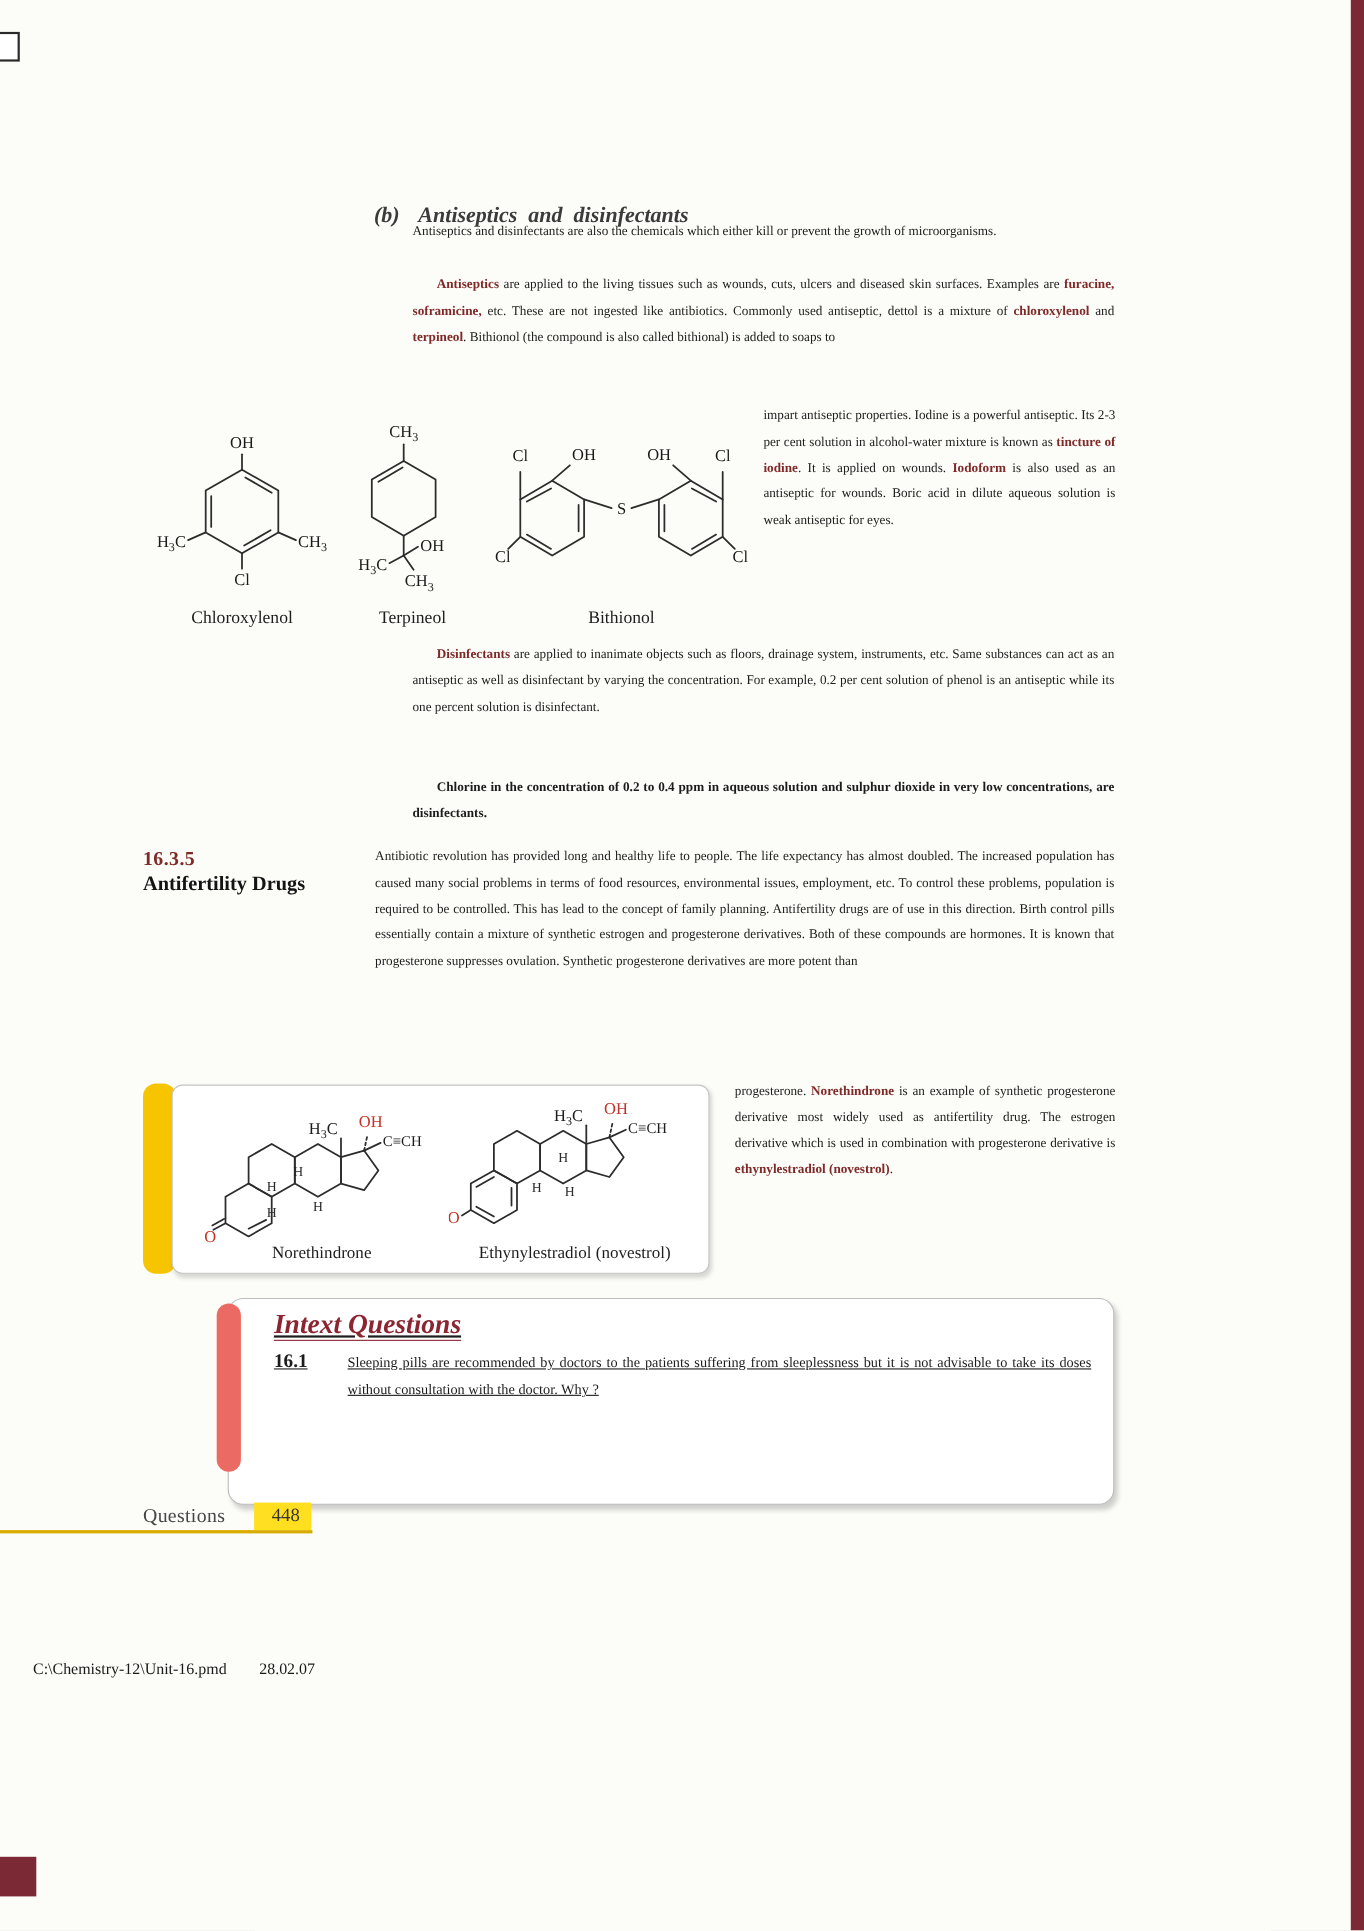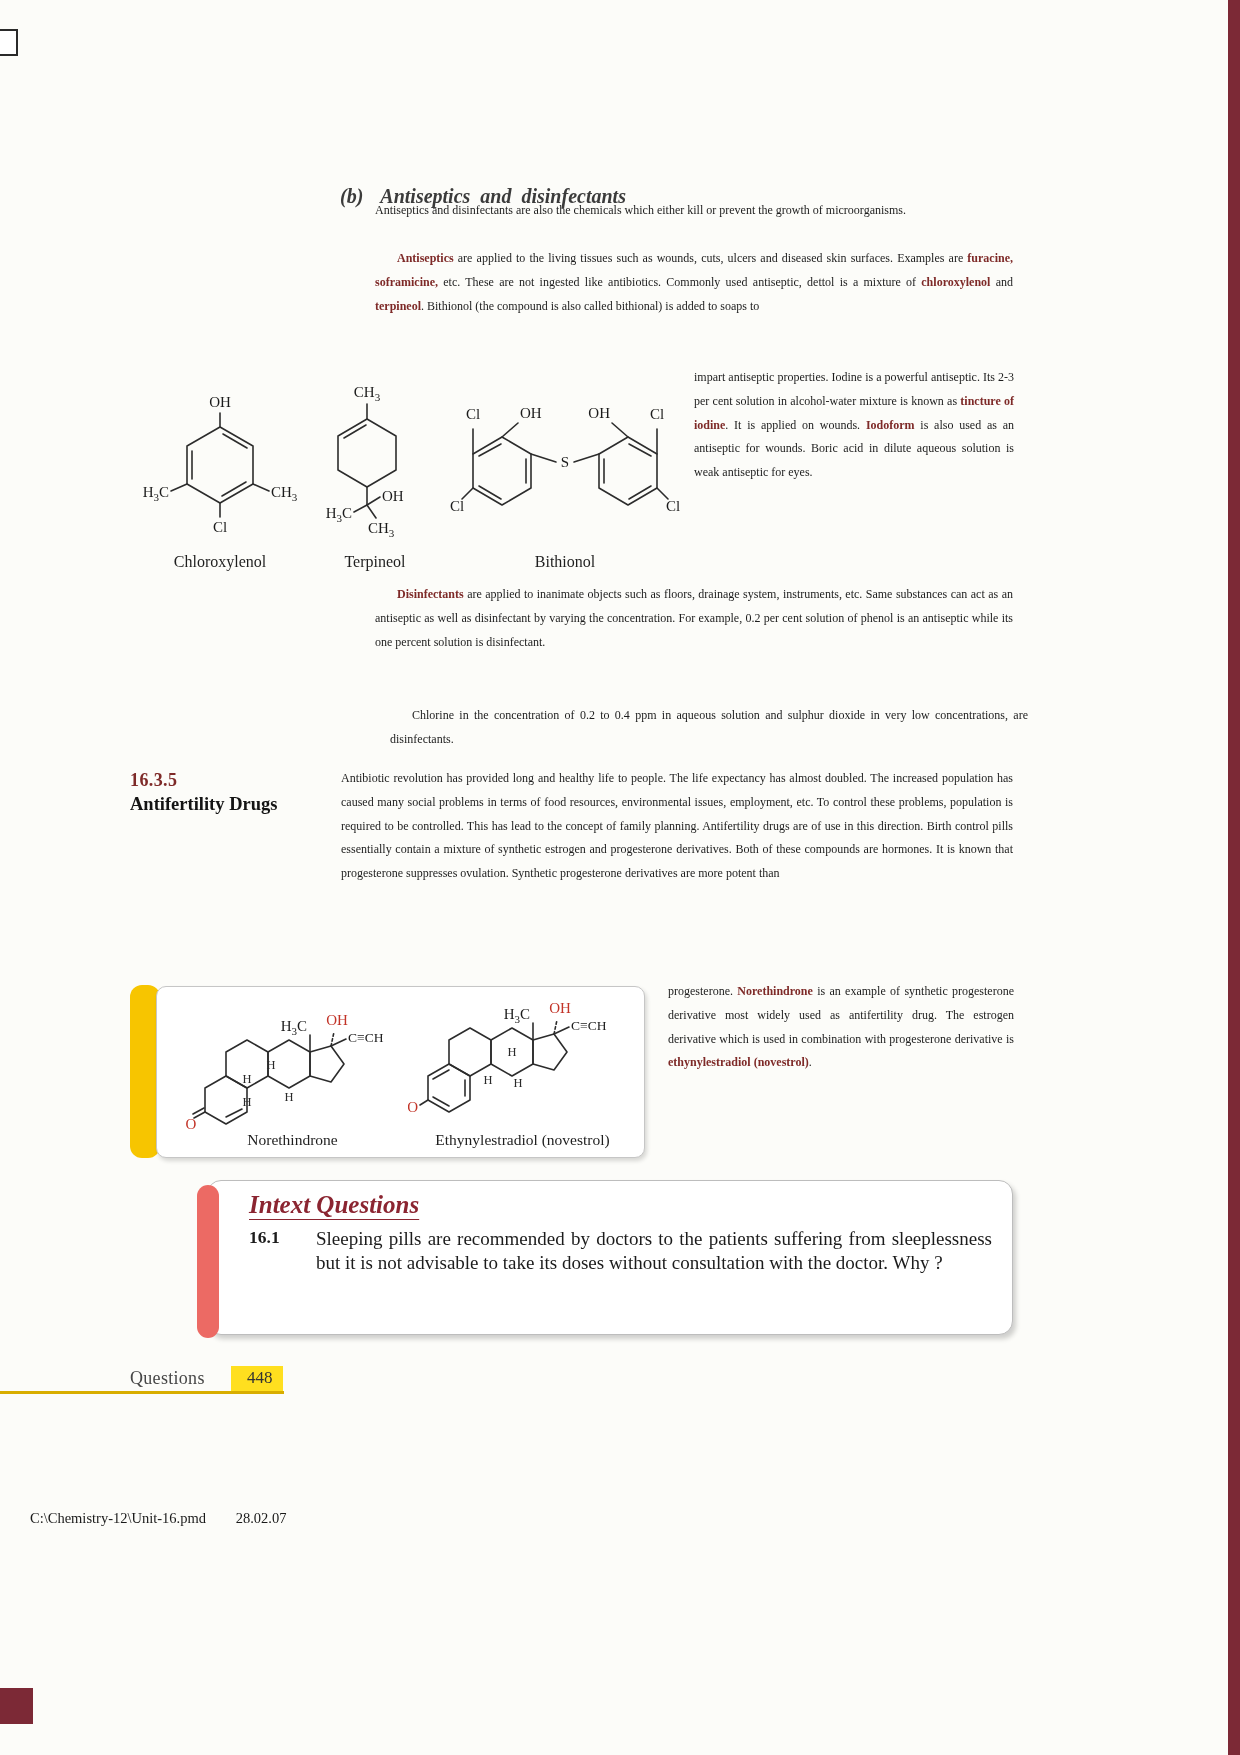--- a/index.html
+++ b/index.html
@@ -27,21 +27,21 @@
   .strip{background:var(--strip,#7c2936);}
   .yellow-bar{background:var(--yellowbar,#f7c500);border-radius:12px;}
   .white-box{background:#ffffff;border:1.5px solid #c6c6c6;border-radius:10px;box-shadow:2px 3px 4px rgba(0,0,0,.15);}
   .intext-box{background:#ffffff;border:1.5px solid #bdbdbd;border-radius:14px;box-shadow:3px 4px 5px rgba(0,0,0,.18);
               padding:10px 16px 0 41px;}
   .pink-bar{position:absolute;left:-11px;top:4px;width:22px;height:153px;border-radius:11px;background:var(--pinkbar,#ec6a64);}
   .intext-head{font-size:25px;font-style:italic;font-weight:bold;color:#8b2531;
                text-decoration:underline;text-decoration-thickness:1px;text-underline-offset:6px;}
   .q-row{display:flex;margin-top:8px;}
   .q-num{width:67px;flex:0 0 67px;font-weight:bold;font-size:17.5px;}
-  .q-text{flex:1;font-size:19px;line-height:24px;text-align:justify;padding-right:4px;}
+  .q-text{flex:1;font-size:13px;line-height:24px;text-align:justify;padding-right:4px;}
   .footer-chem{font-size:18px;color:#474747;letter-spacing:.3px;}
   .badge{background:var(--pagebadge,#ffdf1f);padding:2px 10px 3px;font-size:17px;color:#333;}
   .gold-rule{background:var(--goldrule,#d8ad00);}
   .filepath{font-size:14.5px;color:#191919;}
 </style>
 </head>
 <body>
 
 <div class="page">
 
@@ -116,21 +116,21 @@
       <text x="17" y="122" text-anchor="middle"><tspan>C</tspan><tspan>l</tspan></text>
       <text x="233" y="122" text-anchor="middle"><tspan>C</tspan><tspan>l</tspan></text>
     </svg>
     <div class="cap" style="left:312px;top:170px;width:250px;">Bithionol</div>
   </div>
 
   <div class="abs body-text jt" style="left:694px;top:366px;width:320px;"><span>impart antiseptic properties. Iodine is a powerful antiseptic. Its 2-3 per cent solution in alcohol-water mixture is known as </span><span style="font-weight: bold; color: rgb(126, 42, 40);">tincture of iodine</span><span>. It is applied on wounds. </span><span style="font-weight: bold; color: rgb(126, 42, 40);">Iodoform</span><span> is also used as an antiseptic for wounds. Boric acid in dilute aqueous solution is weak antiseptic for eyes.</span></div>
 
   <div class="abs body-text jt ind" style="left:375px;top:583px;width:638px;"><span style="font-weight: bold; color: rgb(126, 42, 40);">Disinfectants</span><span> are applied to inanimate objects such as floors, drainage system, instruments, etc. Same substances can act as an antiseptic as well as disinfectant by varying the concentration. For example, 0.2 per cent solution of phenol is an antiseptic while its one percent solution is disinfectant.</span></div>
 
-  <div class="abs body-text jt ind" style="left:390px;top:704px;width:638px;">Chlorine in the concentration of 0.2 to 0.4 ppm in aqueous solution and sulphur dioxide in very low concentrations, are disinfectants.</div>
+  <div class="abs body-text jt ind" style="left:375px;top:704px;width:638px;font-weight:bold;">Chlorine in the concentration of 0.2 to 0.4 ppm in aqueous solution and sulphur dioxide in very low concentrations, are disinfectants.</div>
 
   <div class="abs" style="left:130px;top:770px;width:205px;">
     <div class="side-num">16.3.5</div>
     <div class="side-title">Antifertility Drugs</div>
   </div>
 
   <div class="abs body-text jt" style="left:341px;top:767px;width:672px;">Antibiotic revolution has provided long and healthy life to people. The life expectancy has almost doubled. The increased population has caused many social problems in terms of food resources, environmental issues, employment, etc. To control these problems, population is required to be controlled. This has lead to the concept of family planning. Antifertility drugs are of use in this direction. Birth control pills essentially contain a mixture of synthetic estrogen and progesterone derivatives. Both of these compounds are hormones. It is known that progesterone suppresses ovulation. Synthetic progesterone derivatives are more potent than</div>
 
   <div class="abs" style="left:130px;top:985px;width:515px;height:175px;">
     <div class="abs yellow-bar" style="left:0;top:0;width:30px;height:173px;"></div>
@@ -176,21 +176,21 @@
       <text class="eth" x="163" y="31" text-anchor="start"><tspan>C</tspan><tspan>≡</tspan><tspan>C</tspan><tspan>H</tspan></text>
       <text class="hsm" x="104" y="57" text-anchor="middle"><tspan>H</tspan></text>
       <text class="hsm" x="80" y="85" text-anchor="middle"><tspan>H</tspan></text>
       <text class="hsm" x="110" y="88" text-anchor="middle"><tspan>H</tspan></text>
     </svg>
     <div class="cap2" style="left:275px;top:146px;width:235px;">Ethynylestradiol (novestrol)</div>
   </div>
 
   <div class="abs body-text jt" style="left:668px;top:980px;width:346px;"><span>progesterone. </span><span style="font-weight: bold; color: rgb(126, 42, 40);">Norethindrone</span><span> is an example of synthetic progesterone derivative most widely used as antifertility drug. The estrogen derivative which is used in combination with progesterone derivative is </span><span style="font-weight: bold; color: rgb(126, 42, 40);">ethynylestradiol (novestrol)</span><span>.</span></div>
 
-  <div class="abs intext-box" style="left:207px;top:1180px;width:806px;height:155px;">
+  <div class="abs intext-box" style="left:207px;top:1180px;width:806px;height:188px;text-decoration:underline;">
     <div class="pink-bar"></div>
     <div class="intext-head">Intext Questions</div>
     <div class="q-row">
       <div class="q-num">16.1</div>
       <div class="q-text">Sleeping pills are recommended by doctors to the patients suffering from sleeplessness but it is not advisable to take its doses without consultation with the doctor. Why ?</div>
     </div>
   </div>
 
   <div class="abs gold-rule" style="left:0;top:1391px;width:284px;height:3px;"></div>
   <div class="abs footer-chem" style="left:130px;top:1368px;">Questions</div>

